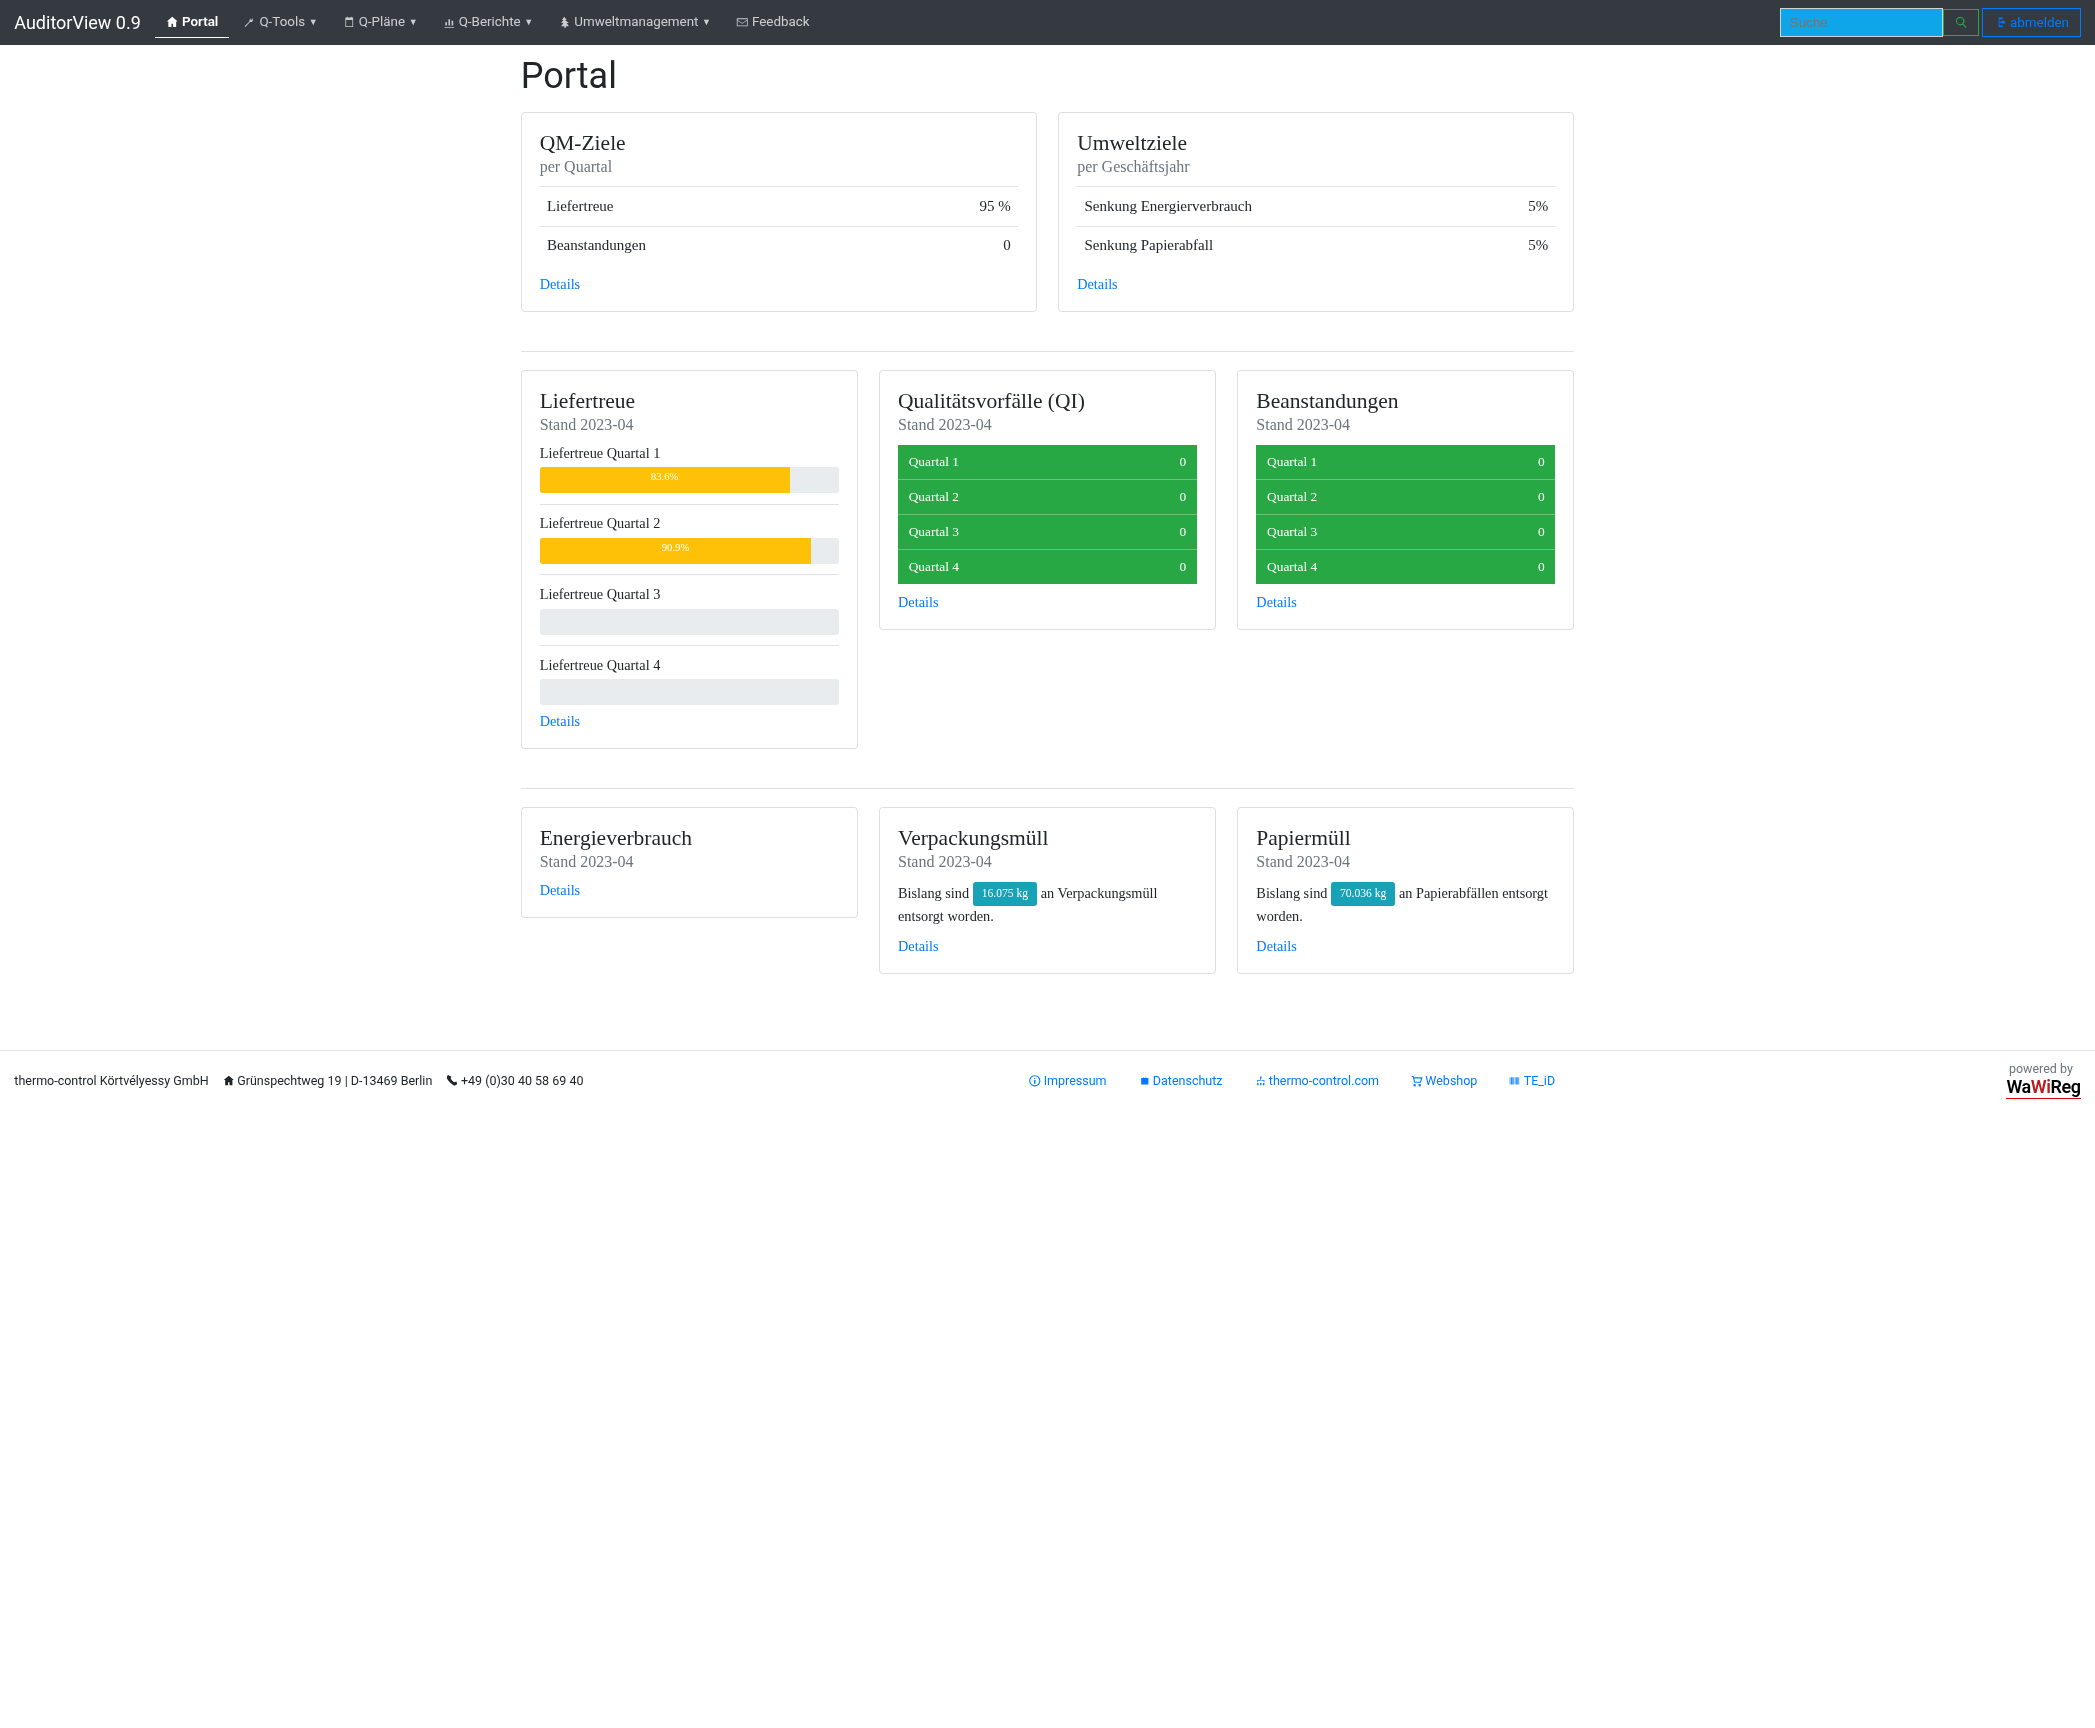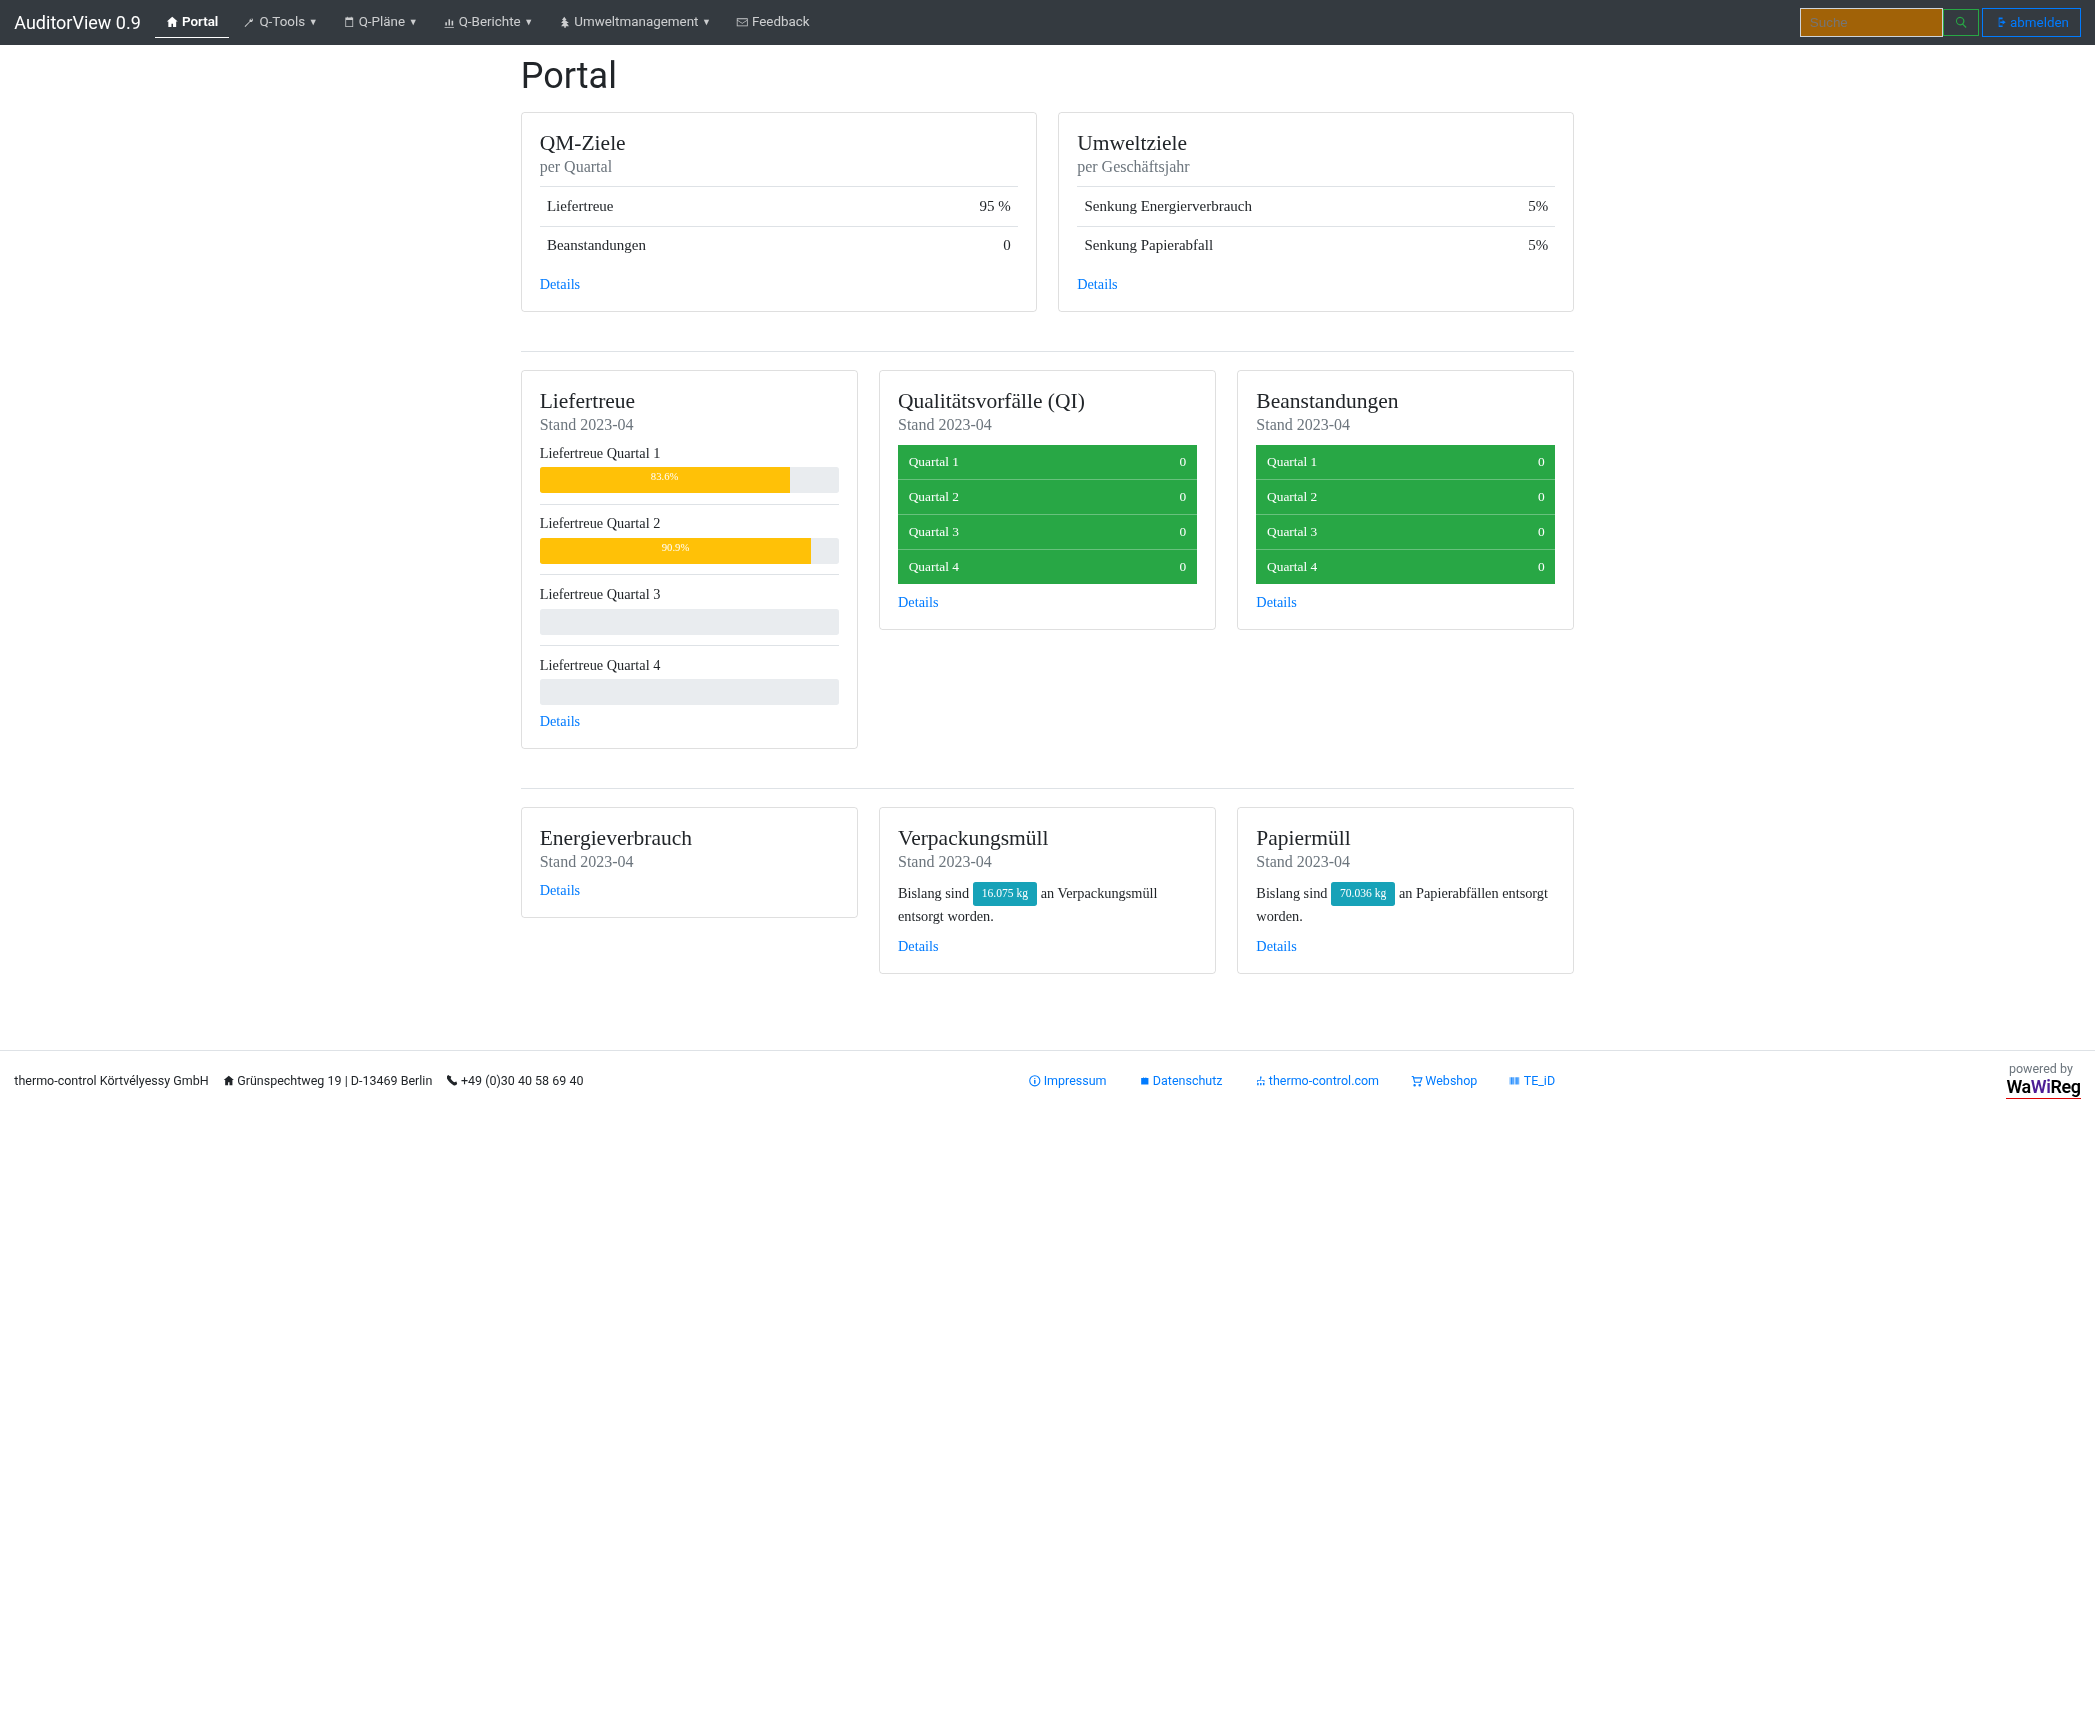--- a/index.html
+++ b/index.html
@@ -5,21 +5,21 @@
 * { box-sizing: border-box; margin: 0; padding: 0; }
 body { font-family: -apple-system, BlinkMacSystemFont, "Segoe UI", Roboto, "Helvetica Neue", Arial, sans-serif; background: #fff; color: #212529; font-size: 14.3px; }
 .navbar { background: #343a40; padding: 7.2px 14.3px; display: flex; align-items: center; }
 .navbar-brand { color: #fff; font-size: 18px; font-weight: 400; margin-right: 14.3px; }
 .nav { display: flex; list-style: none; flex: 1; }
 .nav-item { margin-right: 3.6px; }
 .nav-link { color: rgba(255,255,255,0.75); padding: 7.2px 10.7px; text-decoration: none; display: inline-flex; align-items: center; font-size: 13.4px; }
 .nav-link.active { color: #fff; font-weight: 600; border-bottom: 1.8px solid #fff; }
 .caret { margin-left: 3.6px; font-size: 9px; }
 .navbar-right { display: flex; align-items: center; }
-.search-input { width: 143px; padding: 6.3px 9px; border: 0.9px solid #ced4da; background: #a16207; font-size: 13.4px; }
+.search-input { width: 163px; padding: 6.3px 9px; border: 0.9px solid #ced4da; background: #0ea5e9; font-size: 13.4px; }
 .btn { padding: 6.3px 10.7px; border: 0.9px solid transparent; font-size: 13.4px; cursor: pointer; display: inline-flex; align-items: center; text-decoration: none; }
 .btn-outline-success { border-color: #28a745; color: #28a745; background: transparent; }
 .btn-outline-primary { border-color: #007bff; color: #007bff; background: transparent; margin-left: 3.6px; }
 .container { max-width: 1075px; margin: 0 auto; padding: 0 10.7px; }
 .page-title { font-size: 36px; font-weight: 400; margin: 10.7px 0 14.3px; }
 .row { display: flex; flex-wrap: wrap; margin: 0 -10.7px; font-family: Liberation Serif, serif; }
 .col-6 { width: 50%; padding: 0 10.7px; }
 .col-4 { width: 33.333%; padding: 0 10.7px; }
 .card { border: 0.9px solid rgba(0,0,0,0.125); border-radius: 3.6px; margin-bottom: 21.5px; }
 .card-body { padding: 18px; }
@@ -42,21 +42,21 @@
 .progress-bar.empty { background: #e9ecef; width: 100%; }
 hr.inner { border: none; border-top: 0.9px solid #dee2e6; margin: 10.7px 0; }
 .card-text { font-size: 14.3px; line-height: 1.5; margin-bottom: 10.7px; }
 .badge { background: #17a2b8; color: #fff; padding: 3.6px 9px; font-size: 11.6px; border-radius: 2.7px; display: inline-block; }
 .footer { border-top: 0.9px solid #dee2e6; padding: 10.7px 14.3px; display: flex; align-items: center; font-size: 12.5px; color: #212529; margin-top: 54px; }
 .footer-left { display: flex; align-items: center; gap: 14.3px; }
 .footer-center { flex: 1; display: flex; justify-content: center; gap: 32px; }
 .footer-link { color: #007bff; text-decoration: none; font-size: 12.5px; }
 .footer-right { display: flex; align-items: center; color: #6c757d; flex-direction: column; }
 .wawireg { font-weight: 600; font-size: 18px; color: #000; margin-left: 5.4px; letter-spacing: -0.4px; border-bottom: 1.8px solid #d00; padding-bottom: 0.9px; }
-.wawireg .red { color: #4c1d95; }
+.wawireg .red { color: #b91c1c; }
 svg.nav-icon { width: 12.5px; height: 12.5px; fill: currentColor; vertical-align: -1.8px; margin-right: 3.6px; }
 svg.footer-icon { width: 11.6px; height: 11.6px; fill: currentColor; vertical-align: -1.8px; margin-right: 2.7px; }
 </style>
 </head>
 <body>
 
 <nav class="navbar">
   <span class="navbar-brand">AuditorView 0.9</span>
   <ul class="nav">
     <li class="nav-item"><a class="nav-link active">

